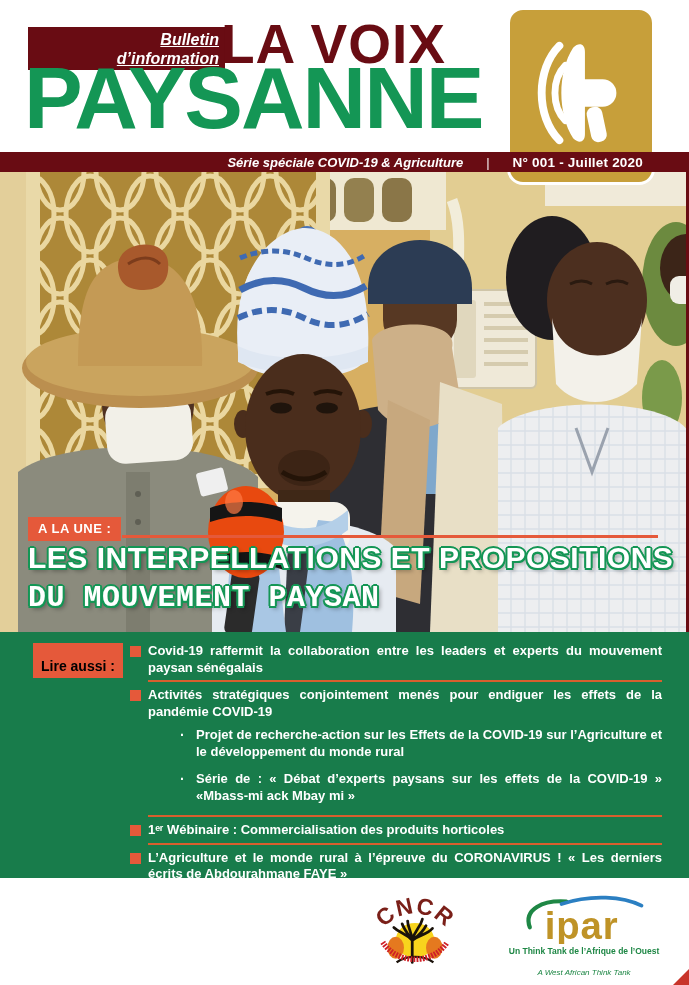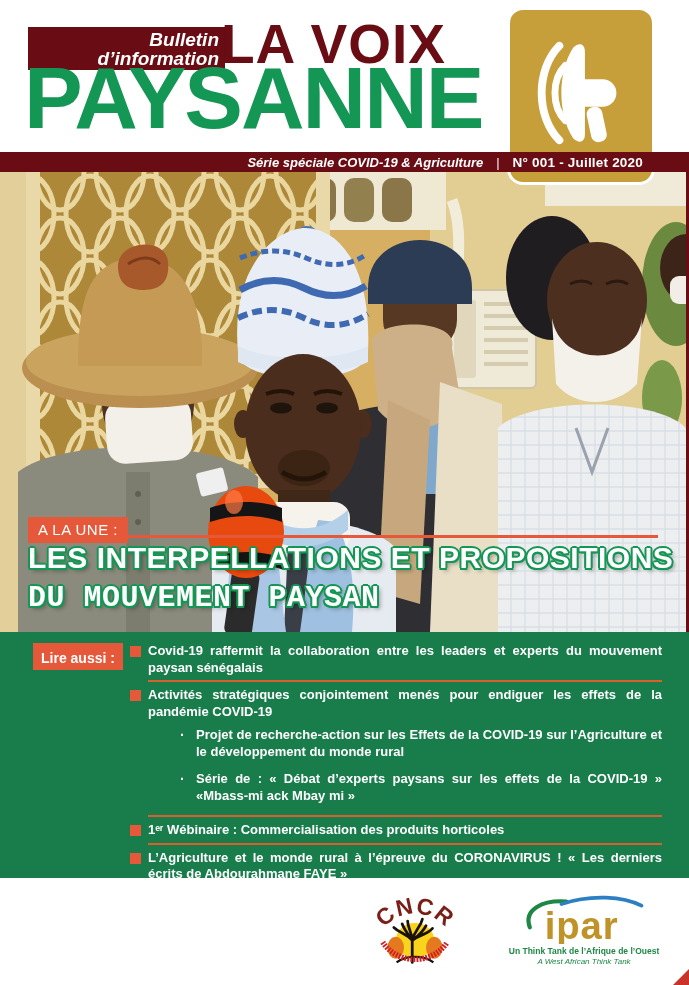--- a/index.html
+++ b/index.html
@@ -6,91 +6,91 @@
   .page{
     position:relative;width:689px;height:985px;margin:0 auto;
     background:#ffffff;overflow:hidden;
     font-family:"Liberation Sans", sans-serif;
   }
   
   .kicker-box{
     position:absolute;left:28px;top:27px;width:197px;height:43px;
     background:#690c13;color:#fff;display:flex;flex-direction:column;
     align-items:flex-end;justify-content:center;padding-right:6px;box-sizing:border-box;
-    font-style:italic;font-weight:bold;font-size:19px;line-height:19px;
+    font-style:italic;font-weight:bold;font-size:16px;line-height:19px;text-decoration:underline;
   }
   .title1{
     position:absolute;left:221px;top:17px;color:#690c13;
     font-weight:bold;font-size:55px;line-height:1;letter-spacing:1px;white-space:nowrap;
   }
   .title2{
     position:absolute;left:24px;top:54px;color:#149655;
     font-weight:bold;font-size:88px;line-height:1;letter-spacing:-2px;white-space:nowrap;
   }
   .mast-icon-box{
     position:absolute;left:507px;top:7px;width:148px;height:178px;
     background:#c79f3a;border:3px solid #fff;border-radius:16px;box-sizing:border-box;
     display:flex;align-items:center;justify-content:center;z-index:3;
   }
   .mast-icon-box svg{width:118px;height:118px;margin-top:-6px;}
   .series-strip{
     position:absolute;left:0;top:152px;width:689px;height:20px;background:#690c13;z-index:4;
-    display:flex;align-items:center;justify-content:flex-end;gap:13px;
+    display:flex;align-items:center;justify-content:flex-end;gap:23px;
     padding-right:46px;box-sizing:border-box;color:#fff;
   }
   .series-strip .series{font-style:italic;font-weight:bold;font-size:13px;}
   .series-strip .divider{font-size:13px;opacity:.95;}
   .series-strip .issue{font-weight:bold;font-size:13.5px;letter-spacing:.2px;}
   .right-edge{
     position:absolute;right:0;top:152px;width:3px;height:480px;background:#690c13;z-index:6;
   }
   
   .photo{position:absolute;left:0;top:172px;width:689px;height:460px;z-index:1;display:block;}
   
   .headline{position:absolute;left:0;top:0;width:689px;z-index:5;}
   .headline-kicker{
     position:absolute;left:28px;top:517px;background:#e5593a;color:#fff;
-    font-weight:normal;font-size:15px;padding:4px 10px 5px;letter-spacing:.5px;white-space:nowrap;
+    font-weight:bold;font-size:13px;padding:4px 10px 5px;letter-spacing:.5px;white-space:nowrap;
   }
   .headline-rule{position:absolute;left:122px;top:535px;width:536px;height:3px;background:#e5593a;}
   .headline-l1,.headline-l2{
     position:absolute;left:28px;color:#fff;font-weight:bold;font-size:30px;letter-spacing:.5px;
     white-space:nowrap;
     text-shadow:
       -2px 0 0 #149655, 2px 0 0 #149655, 0 -2px 0 #149655, 0 2px 0 #149655,
       -1.5px -1.5px 0 #149655, 1.5px 1.5px 0 #149655,
       -1.5px 1.5px 0 #149655, 1.5px -1.5px 0 #149655,
       3px 3px 4px rgba(0,0,0,.35);
   }
   .headline-l1{top:541px;}
   .headline-l2{top:581px;font-family:Liberation Mono, monospace;}
   
   .toc{
     position:absolute;left:0;top:632px;width:689px;height:246px;background:#187c4b;z-index:2;
     box-sizing:border-box;padding:11px 27px 10px 148px;color:#fff;
   }
   .toc-label{
-    position:absolute;left:33px;top:11px;background:#e5593a;color:#ffffff;
-    font-weight:bold;font-size:14px;padding:7px 8px 4px;white-space:nowrap;
+    position:absolute;left:33px;top:11px;background:#e5593a;color:#000000;
+    font-weight:bold;font-size:14px;padding:15px 8px 4px;white-space:nowrap;
   }
   .toc-item{position:relative;font-weight:bold;font-size:13px;line-height:16.5px;text-align:justify;}
   .toc-item .sq{
     position:absolute;left:-18px;top:3px;width:11px;height:11px;background:#e5593a;
   }
   .toc-item.sub{margin-left:48px;margin-top:11px;margin-bottom:11px;}
   .toc-item.sub .dot{position:absolute;left:-16px;top:0;font-size:14px;}
   .toc-rule{height:2px;background:#d95f2e;margin:4px 0 5px;}
   .toc-item + .toc-item{margin-top:7px;}
   
   .footer{position:absolute;left:0;top:878px;width:689px;height:107px;background:#fff;z-index:2;}
   .cncr-logo{position:absolute;left:366px;top:9px;width:98px;height:92px;}
   .ipar{position:absolute;left:506px;top:16px;width:156px;text-align:center;}
   .ipar svg{width:150px;height:50px;display:block;margin:0 auto;}
   .ipar .tag-fr{color:#1e8745;font-weight:bold;font-size:8.5px;margin-top:2px;white-space:nowrap;text-align:center;}
-  .ipar .tag-en{color:#1e8745;font-style:italic;font-size:8px;margin-top:1px;white-space:nowrap;}
+  .ipar .tag-en{color:#1e8745;font-style:italic;font-size:8px;margin-top:12px;white-space:nowrap;}
   .corner-triangle{
     position:absolute;right:0;bottom:0;width:0;height:0;z-index:7;
     border-left:16px solid transparent;border-bottom:16px solid #c8342a;
   }
 </style>
 </head>
 <body>
 
 <div class="page">
 

